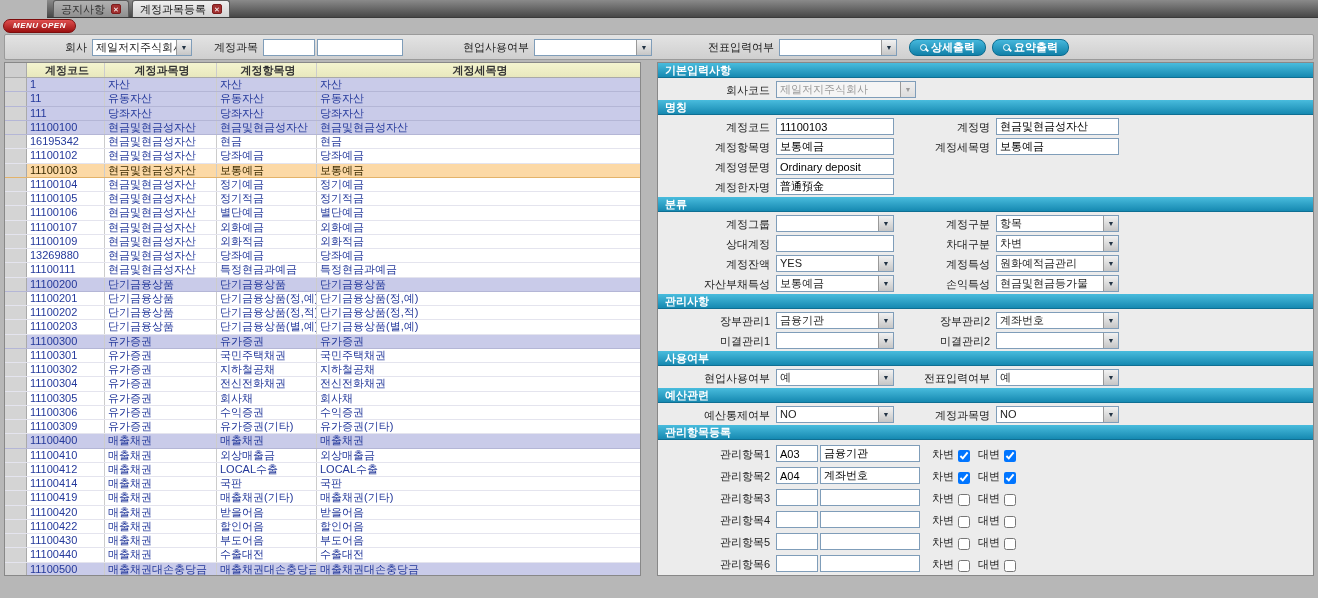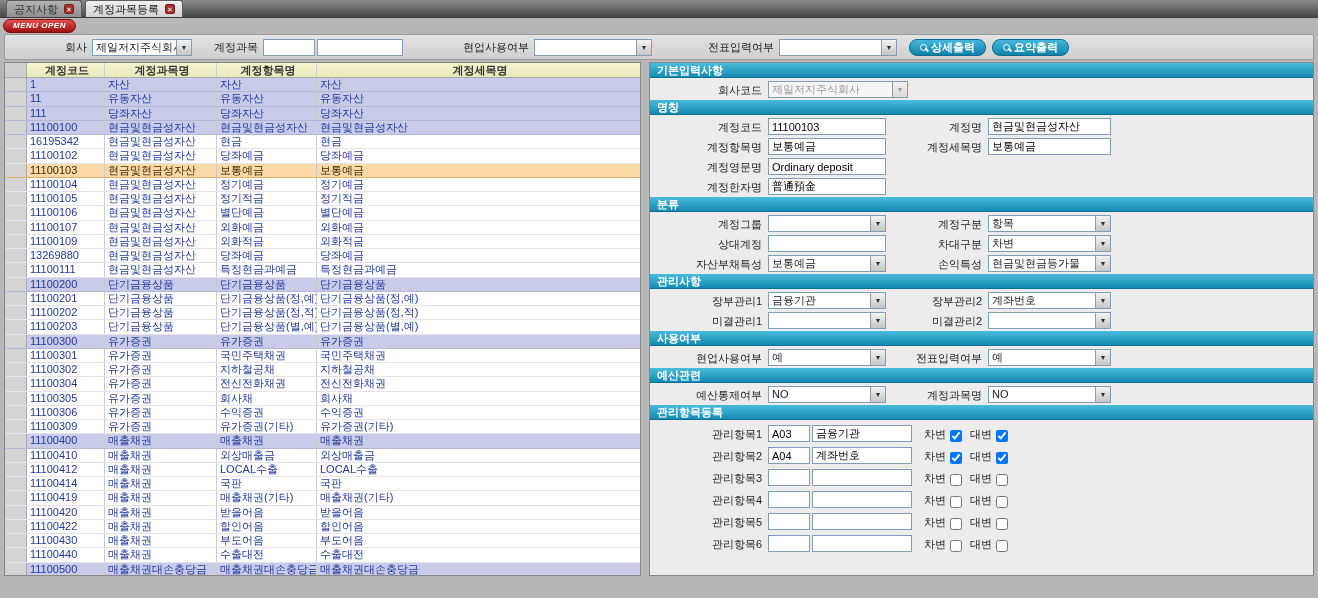--- a/index.html
+++ b/index.html
@@ -1,20 +1,20 @@
 <!DOCTYPE html>
 <html><head>
 <meta charset="utf-8">
 <style>
   * { margin:0; padding:0; box-sizing:border-box; }
   html,body { width:1318px; height:598px; overflow:hidden; }
   body { background:#b7b7b7; font-family:"Liberation Sans","DejaVu Sans",sans-serif; font-size:11px; color:#222; }
 
   
-  .tabbar { height:18px; background:linear-gradient(#8a8a8a,#474747); display:flex; align-items:center; padding-left:6px; border-bottom:1px solid #3a3a3a; }
+  .tabbar { height:18px; background:linear-gradient(#8a8a8a,#474747); display:flex; align-items:center; padding-left:6px; border-bottom:1px solid #3a3a3a;margin-left:47px; }
   .tab { height:17px; display:flex; align-items:center; padding:0 7px; font-size:11px; margin-right:3px;
          border:1px solid #5c5c5c; border-bottom:none; border-radius:3px 3px 0 0; cursor:default; }
   .tab.inactive { background:linear-gradient(#b2b2b2,#8f8f8f); color:#333; }
   .tab.active { background:linear-gradient(#f0f0f0,#d2d2d2); color:#111; }
   .tclose { width:10px; height:10px; margin-left:6px; background:#a23030; color:#fff; font-size:7px; line-height:9px; text-align:center; border-radius:2px; border:1px solid #7c1d1d; }
 
   
   .menustrip { height:14px; padding-left:3px; }
   .menuopen { display:inline-block; margin-top:1px; background:linear-gradient(#e05050,#9c1111); color:#fff;
               font-size:8px; font-weight:bold; font-style:italic; letter-spacing:.5px; padding:1px 9px 2px 9px;
@@ -51,21 +51,21 @@
            font-size:11px; line-height:13.5px; color:#23389b; }
   .gcell.gutter { width:22px; background:#d4d4d4; border-right:1px solid #aaa; padding:0; }
   .ghead .gcell.gutter { background:#cfcfcf; }
   .gcell.code { width:78px; }
   .gcell.name { width:112px; }
   .gcell.item { width:100px; }
   .gcell.detail { flex:1; border-right:none; }
   .grow.selected .gcell { color:#3a2a00; }
 
   
-  .panel { flex:1; margin-left:8px; background:#ececec; border:1px solid #888; overflow:hidden; }
+  .panel { flex:1; margin-left:16px; background:#ececec; border:1px solid #888; overflow:hidden; }
   .sec { height:15px; background:linear-gradient(#49bcdd,#1689b1); color:#fff; font-weight:bold; font-size:11px;
          line-height:14px; padding-left:7px; border-bottom:1px solid #0f6f93; }
   .sec.gap { margin-top:2px; }
   .prow { display:flex; align-items:flex-end; height:20px; padding-left:18px; }
   .plabel { width:100px; text-align:right; padding-right:6px; color:#222; }
   .plabel2 { width:102px; text-align:right; padding-right:6px; color:#222; }
   .pinput { height:17px; border:1px solid #7f9db9; background:#fff; font-size:11px; padding:0 3px; }
   .f1 { width:118px; }
   .f2 { width:123px; }
   .psel { display:flex; height:17px; border:1px solid #7f9db9; background:#ffffff; }
@@ -434,20 +434,32 @@
     <div class="prow">
       <span class="plabel">상대계정</span>
       <input class="pinput f1" value="" style="">
       <span class="plabel2">차대구분</span>
       <div class="psel f2">
         <span class="psel-val">차변</span>
         <span class="psel-arrow">▼</span>
       </div>
     </div>
     <div class="prow">
+      <span class="plabel">계정잔액</span>
+      <div class="psel f1">
+        <span class="psel-val">YES</span>
+        <span class="psel-arrow">▼</span>
+      </div>
+      <span class="plabel2">계정특성</span>
+      <div class="psel f2">
+        <span class="psel-val">원화예적금관리</span>
+        <span class="psel-arrow">▼</span>
+      </div>
+    </div>
+    <div class="prow">
       <span class="plabel">자산부채특성</span>
       <div class="psel f1">
         <span class="psel-val">보통예금</span>
         <span class="psel-arrow">▼</span>
       </div>
       <span class="plabel2">손익특성</span>
       <div class="psel f2">
         <span class="psel-val">현금및현금등가물</span>
         <span class="psel-arrow">▼</span>
       </div>

